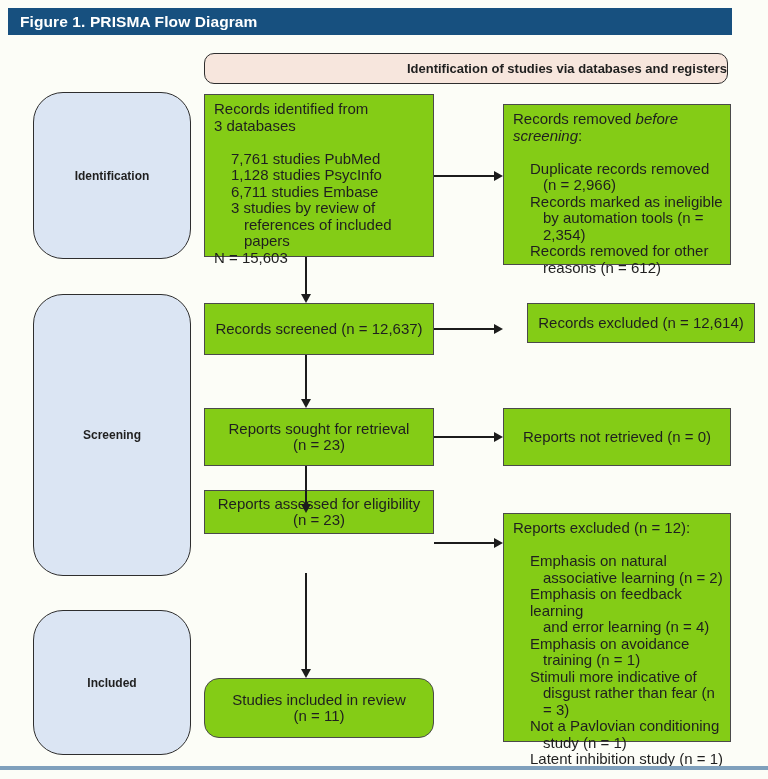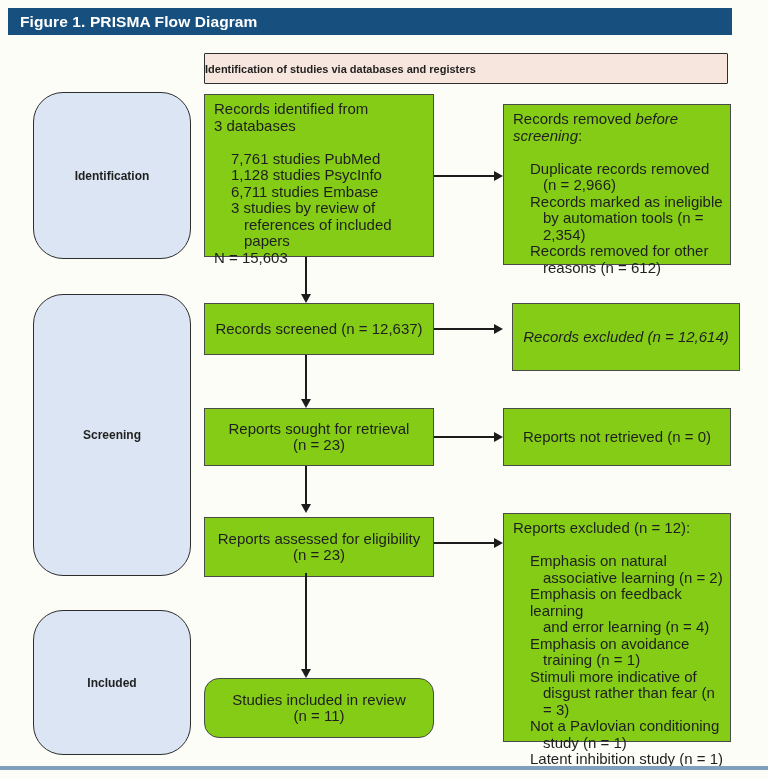--- a/index.html
+++ b/index.html
@@ -12,23 +12,23 @@
   }
   .titlebar {
     position:absolute; left:8px; top:8px; width:724px; height:27px;
     background:var(--title-bar-bg,#17507f); color:var(--title-text,#ffffff);
     font-weight:bold; font-size:15.5px; letter-spacing:0.1px;
     display:flex; align-items:center; padding-left:12px; box-sizing:border-box;
   }
   .banner {
     position:absolute; left:204px; top:53px; width:524px; height:31px;
     background:var(--banner-bg,#f7e6dd);
-    border:1.6px solid #2e2e2e; border-radius:1px;
-    display:flex; align-items:center; justify-content:flex-start;
-    font-weight:bold; font-size:11px; box-sizing:border-box;
+    border:1.6px solid #2e2e2e; border-radius:10px;
+    display:flex; align-items:center; justify-content:flex-end;
+    font-weight:bold; font-size:13px; box-sizing:border-box;
   }
   .stage {
     position:absolute; left:33px; width:158px;
     background:var(--stage-bg,#dbe5f3);
     border:1.6px solid #2e2e2e; border-radius:30px;
     display:flex; align-items:center; justify-content:center;
     font-weight:bold; font-size:12px; box-sizing:border-box; text-align:center;
   }
   .stage.identification { top:92px;  height:167px; }
   .stage.screening      { top:294px; height:282px; }
@@ -38,24 +38,24 @@
     position:absolute; background:#84cc16;
     border:1.3px solid var(--box-border,#4a4a4a); box-sizing:border-box;
     font-size:15px; line-height:16.5px;
   }
   .fbox.left-text   { padding:6px 6px 0 9px; }
   .fbox.center-text { display:flex; flex-direction:column; align-items:center; justify-content:center; text-align:center; }
 
   .b-identified       { left:204px; top:94px;  width:230px; height:163px; }
   .b-removed          { left:503px; top:104px;  width:228px; height:161px; }
   .b-screened         { left:204px; top:303px; width:230px; height:52px; }
-  .b-excluded         { left:512px; top:303px; width:228px; height:68px;font-style:italic; }
+  .b-excluded         { left:527px; top:303px; width:228px; height:40px; }
   .b-sought           { left:204px; top:408px; width:230px; height:58px; }
   .b-notretrieved     { left:503px; top:408px; width:228px; height:58px; }
-  .b-assessed         { left:204px; top:517px; width:230px; height:60px; }
+  .b-assessed         { left:204px; top:490px; width:230px; height:44px; }
   .b-reportsexcluded  { left:503px; top:513px; width:228px; height:229px; }
   .b-included         { left:204px; top:678px; width:230px; height:60px;border-radius:15px; }
 
   .ind1 { padding-left:17px; }
   .ind2 { padding-left:30px; }
   .blank { height:16.5px; }
   .it { font-style:italic; }
 
   .hline { position:absolute; height:2px; background:#1c1c1c; }
   .vline { position:absolute; width:2px;  background:#1c1c1c; }

